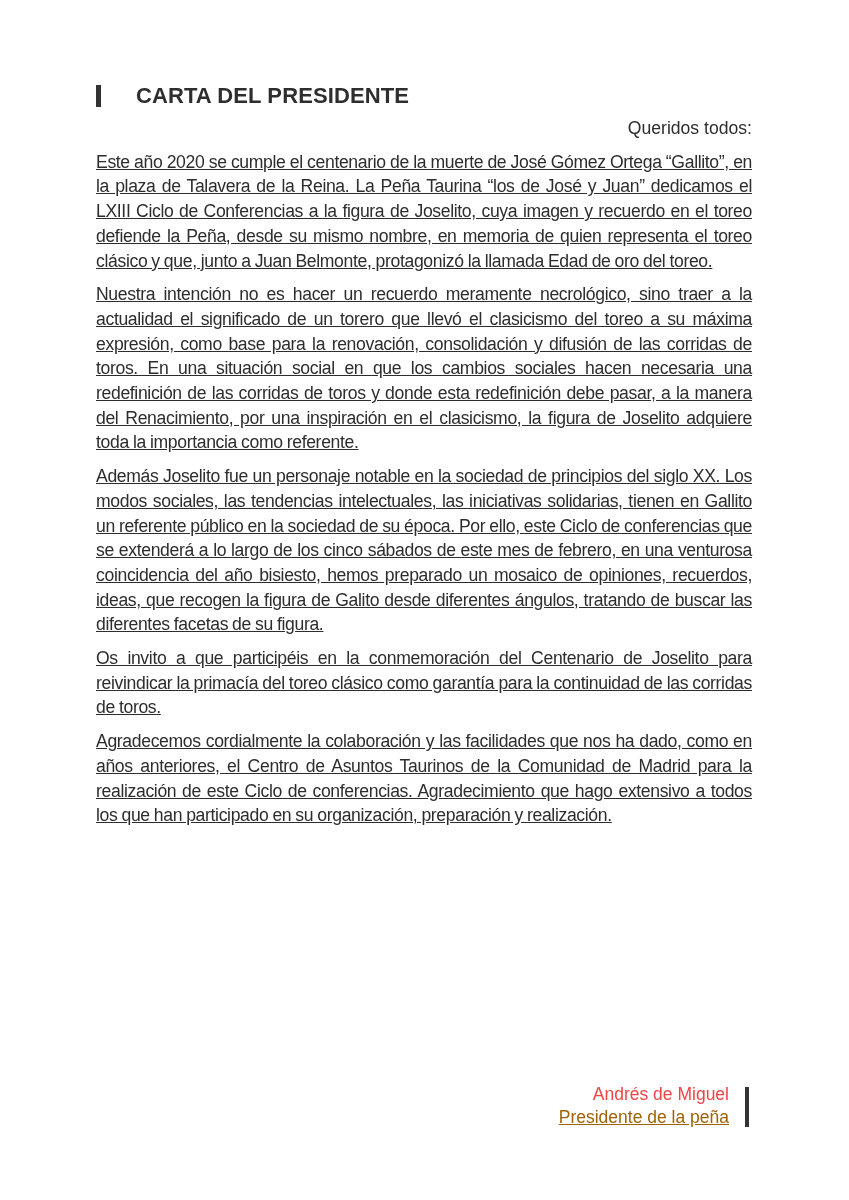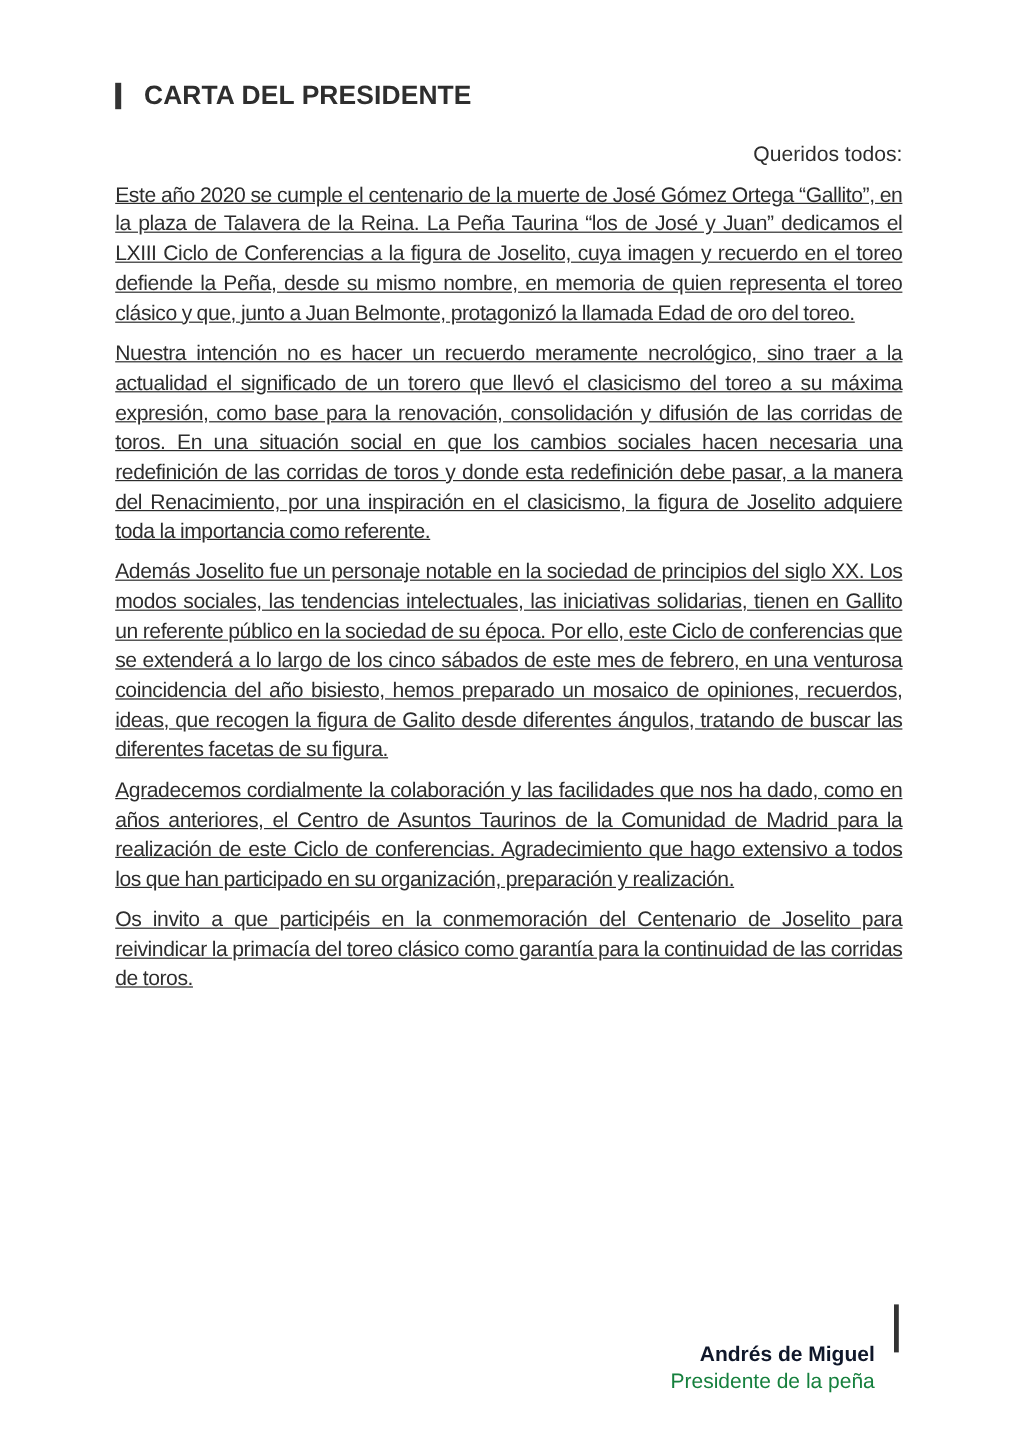--- a/index.html
+++ b/index.html
@@ -65,55 +65,55 @@
     }
     .signature {
       position: absolute;
       right: 120px;
       top: 1083px;
       text-align: right;
       font-size: 17.5px;
       line-height: 23px;
     }
     .signer-name {
-      font-weight: bold;
-      color: #0f172a;
+      font-weight: normal;
+      color: #ef4444;
       display: block;
-      margin-top: 34px;
     }
     .signer-role {
-      color: #15803d;
+      color: #a16207;
       display: block;
+      text-decoration: underline;
     }
     .signature-bar {
       position: absolute;
       left: 745px;
       top: 1087px;
       width: 4px;
       height: 40px;
       background: #333333;
     }
   </style>
 </head>
 <body>
 
 <div class="page">
 
   <div class="section-header">
     <span class="header-bar"></span>
-    <h1 class="section-title" style="margin:0;">CARTA DEL PRESIDENTE</h1>
+    <h1 class="section-title" style="margin:16px;">CARTA DEL PRESIDENTE</h1>
   </div>
 
   <div class="letter">
     <p class="greeting">Queridos todos:</p>
     <p class="paragraph">Este año 2020 se cumple el centenario de la muerte de José Gómez Ortega “Gallito”, en la plaza de Talavera de la Reina. La Peña Taurina “los de José y Juan” dedicamos el LXIII Ciclo de Conferencias a la figura de Joselito, cuya imagen y recuerdo en el toreo defiende la Peña, desde su mismo nombre, en memoria de quien representa el toreo clásico y que, junto a Juan Belmonte, protagonizó la llamada Edad de oro del toreo.</p>
     <p class="paragraph">Nuestra intención no es hacer un recuerdo meramente necrológico, sino traer a la actualidad el significado de un torero que llevó el clasicismo del toreo a su máxima expresión, como base para la renovación, consolidación y difusión de las corridas de toros. En una situación social en que los cambios sociales hacen necesaria una redefinición de las corridas de toros y donde esta redefinición debe pasar, a la manera del Renacimiento, por una inspiración en el clasicismo, la figura de Joselito adquiere toda la importancia como referente.</p>
     <p class="paragraph">Además Joselito fue un personaje notable en la sociedad de principios del siglo XX. Los modos sociales, las tendencias intelectuales, las iniciativas solidarias, tienen en Gallito un referente público en la sociedad de su época. Por ello, este Ciclo de conferencias que se extenderá a lo largo de los cinco sábados de este mes de febrero, en una venturosa coincidencia del año bisiesto, hemos preparado un mosaico de opiniones, recuerdos, ideas, que recogen la figura de Galito desde diferentes ángulos, tratando de buscar las diferentes facetas de su figura.</p>
+    <p class="paragraph">Os invito a que participéis en la conmemoración del Centenario de Joselito para reivindicar la primacía del toreo clásico como garantía para la continuidad de las corridas de toros.</p>
     <p class="paragraph">Agradecemos cordialmente la colaboración y las facilidades que nos ha dado, como en años anteriores, el Centro de Asuntos Taurinos de la Comunidad de Madrid para la realización de este Ciclo de conferencias. Agradecimiento que hago extensivo a todos los que han participado en su organización, preparación y realización.</p>
-    <p class="paragraph">Os invito a que participéis en la conmemoración del Centenario de Joselito para reivindicar la primacía del toreo clásico como garantía para la continuidad de las corridas de toros.</p>
   </div>
 
   <div class="signature">
     <span class="signer-name">Andrés de Miguel</span>
     <span class="signer-role">Presidente de la peña</span>
   </div>
   <span class="signature-bar"></span>
 
 </div>
 

